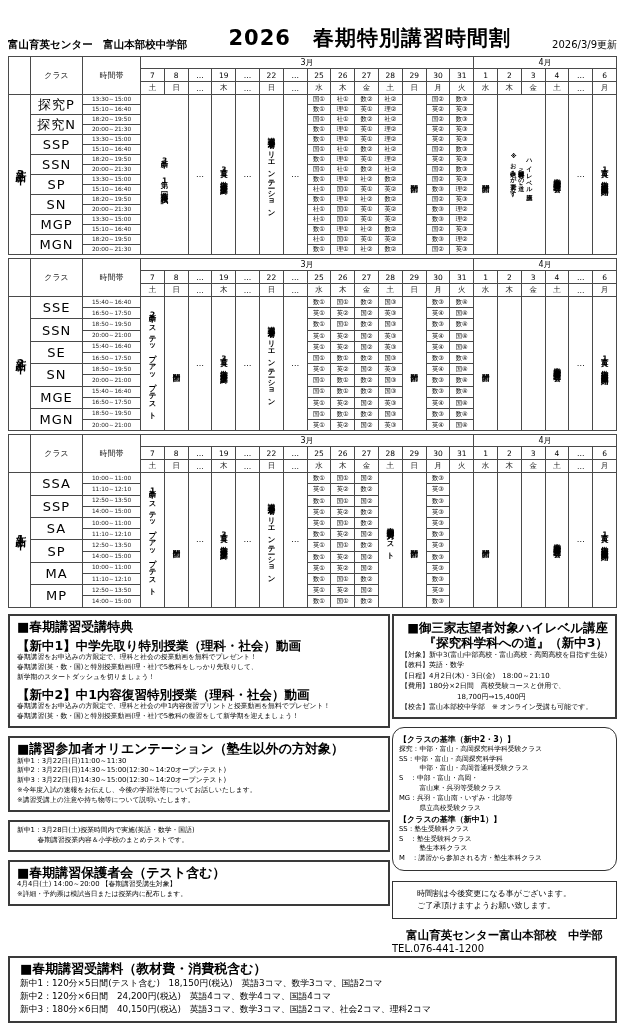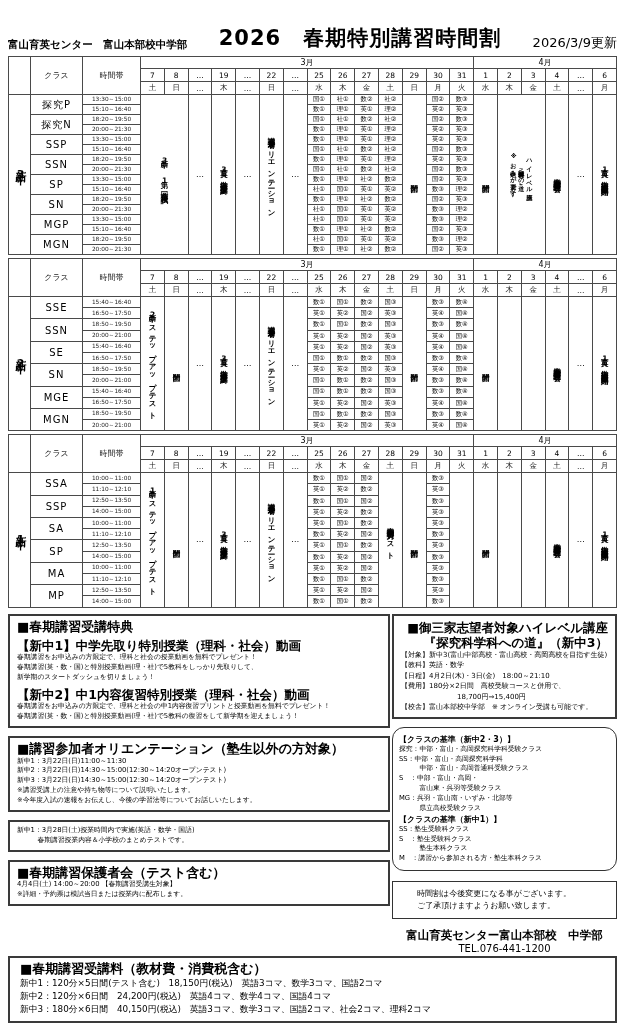--- a/index.html
+++ b/index.html
@@ -2,31 +2,31 @@
 <html><head>
 <meta charset="utf-8">
 <style>
   html,body{margin:0;padding:0;background:#fff;}
   body{width:625px;font-family:"DejaVu Sans","Liberation Sans",sans-serif;color:#000;}
   .page{padding:24px 8px 6px 8px;}
   
   .hdr{display:flex;align-items:flex-end;margin-bottom:4px;}
   .hdr-org{font-size:10.5px;font-weight:bold;white-space:nowrap;}
   .hdr-title{flex:1;text-align:center;font-size:21px;font-weight:bold;letter-spacing:1px;white-space:nowrap;}
-  .hdr-upd{font-size:13px;white-space:nowrap;}
+  .hdr-upd{font-size:10px;white-space:nowrap;}
   
   table.grid{border-collapse:collapse;table-layout:fixed;width:609px;margin-bottom:3px;border:1.5px solid #222;}
   table.grid td{border:1px solid #4a4a4a;padding:0;text-align:center;vertical-align:middle;overflow:hidden;}
   td.moncell{text-align:left;font-size:8px;padding-left:3px;height:11px;}
   td.datehead{font-size:7.5px;height:12px;}
   td.dayhead{font-size:7.5px;height:12px;color:#222;}
   td.cornerlbl{font-size:8px;color:#222;}
   td.groupcell{background:#fff;}
   .gtxt{display:inline-block;writing-mode:vertical-rl;text-orientation:upright;font-size:11px;font-weight:bold;letter-spacing:3px;}
-  td.clsname{font-size:10px;letter-spacing:1px;}
+  td.clsname{font-size:13px;letter-spacing:1px;}
   td.timecell{font-size:5.8px;color:#222;}
   td.subj{font-size:6.3px;line-height:1;}
   td.dots{font-size:8px;}
   .vtext{display:inline-block;writing-mode:vertical-rl;text-orientation:upright;font-size:7.5px;font-weight:bold;line-height:1.25;letter-spacing:1px;}
   .vtext.small{font-size:6px;letter-spacing:0;line-height:1.35;}
   table.s1 tbody tr{height:9.6px;}
   table.s2 tbody tr,table.s3 tbody tr{height:11.2px;}
   
   .bottom{display:flex;gap:2px;margin-top:6px;}
   .bcol-l{width:382px;}
@@ -36,21 +36,21 @@
   .p-sub{font-weight:bold;font-size:12.5px;margin-top:4px;line-height:1.2;}
   .p-line{font-size:6.8px;line-height:1.45;}
   .hl-title{text-align:right;font-weight:bold;font-size:12.5px;line-height:1.2;}
   .hl-line{font-size:7px;line-height:1.5;}
   .kijun{border:1.5px solid #333;border-radius:12px;padding:6px 6px;margin-bottom:10px;}
   .k-title{font-weight:bold;font-size:8px;line-height:1.4;}
   .k-line{font-size:6.8px;line-height:1.45;}
   .notice{border:1.5px solid #333;padding:6px 24px;margin-bottom:9px;}
   .n-line{font-size:8px;line-height:1.5;}
   .footer-org{text-align:center;font-weight:bold;font-size:11.5px;}
-  .footer-tel{text-align:center;font-size:10px;}
+  .footer-tel{font-size:10px;}
   .fees{border:2.5px solid #3a3a3a;padding:4px 10px;margin-top:2px;}
   .fee-line{font-size:8.8px;line-height:1.5;}
 </style>
 </head>
 <body>
 
 <div class="page">
 
   <div class="hdr">
     <span class="hdr-org">富山育英センター　富山本部校中学部</span>
@@ -657,22 +657,22 @@
         <div class="p-sub">【新中2】中1内容復習特別授業（理科・社会）動画</div>
         <div class="p-line">春期講習をお申込みの方限定で、理科と社会の中1内容復習プリントと授業動画を無料でプレゼント！</div>
         <div class="p-line">春期講習(英・数・国)と特別授業動画(理・社)で5教科の復習をして新学期を迎えましょう！</div>
       </div>
 
       <div class="panel">
         <div class="p-title">■講習参加者オリエンテーション（塾生以外の方対象）</div>
         <div class="p-line">新中1：3月22日(日)11:00～11:30</div>
         <div class="p-line">新中2：3月22日(日)14:30～15:00(12:30～14:20オープンテスト)</div>
         <div class="p-line">新中3：3月22日(日)14:30～15:00(12:30～14:20オープンテスト)</div>
+        <div class="p-line">※今年度入試の速報をお伝えし、今後の学習法等についてお話しいたします。</div>
         <div class="p-line">※講習受講上の注意や持ち物等について説明いたします。</div>
-        <div class="p-line">※今年度入試の速報をお伝えし、今後の学習法等についてお話しいたします。</div>
       </div>
 
       <div class="panel">
         <div class="p-line">新中1：3月28日(土)授業時間内で実施(英語・数学・国語)</div>
         <div class="p-line">　　　春期講習授業内容＆小学校のまとめテストです。</div>
       </div>
 
       <div class="panel">
         <div class="p-title">■春期講習保護者会（テスト含む）</div>
         <div class="p-line">4月4日(土) 14:00～20:00 【春期講習受講生対象】</div>

